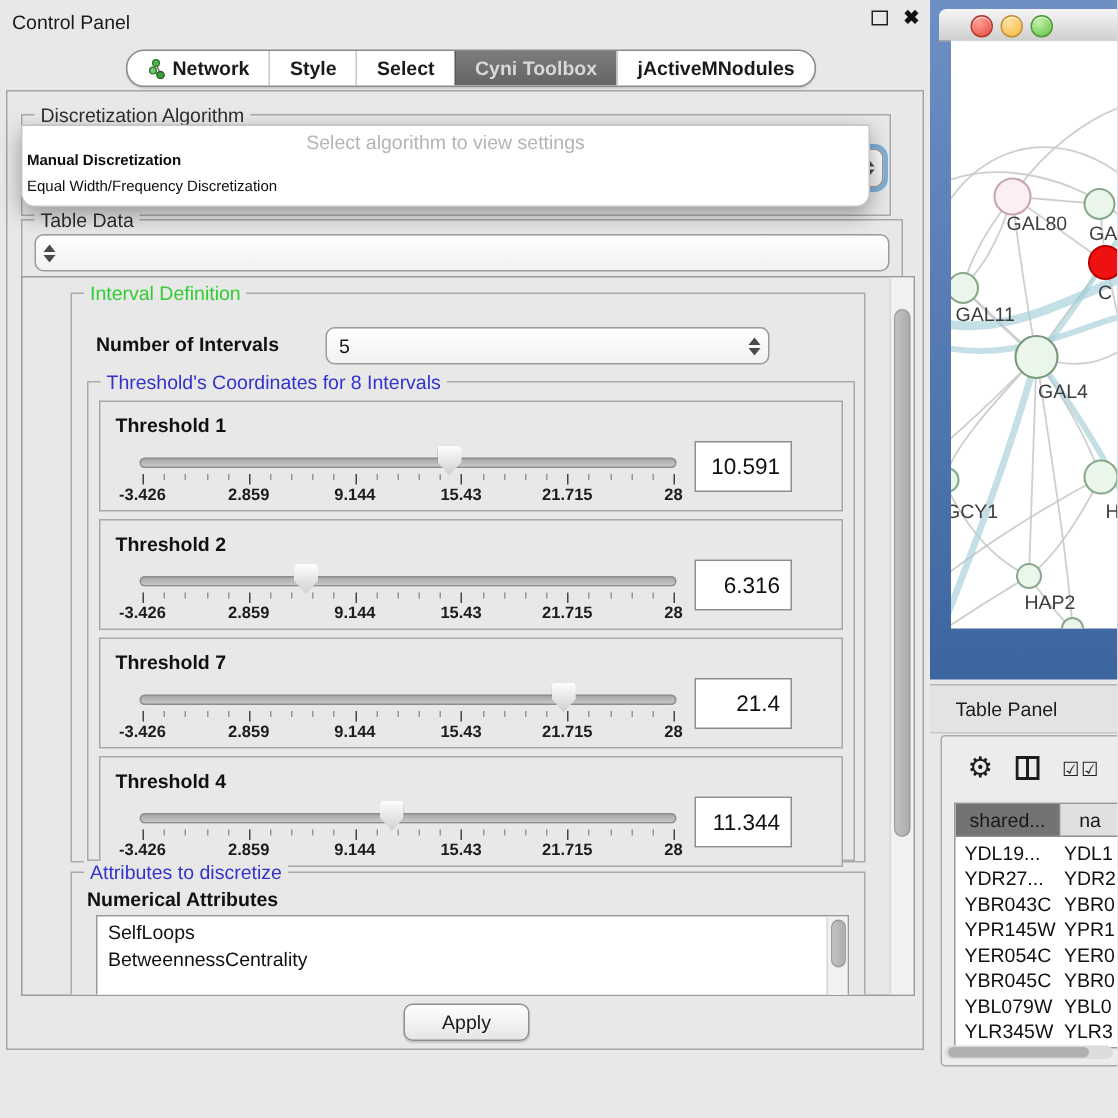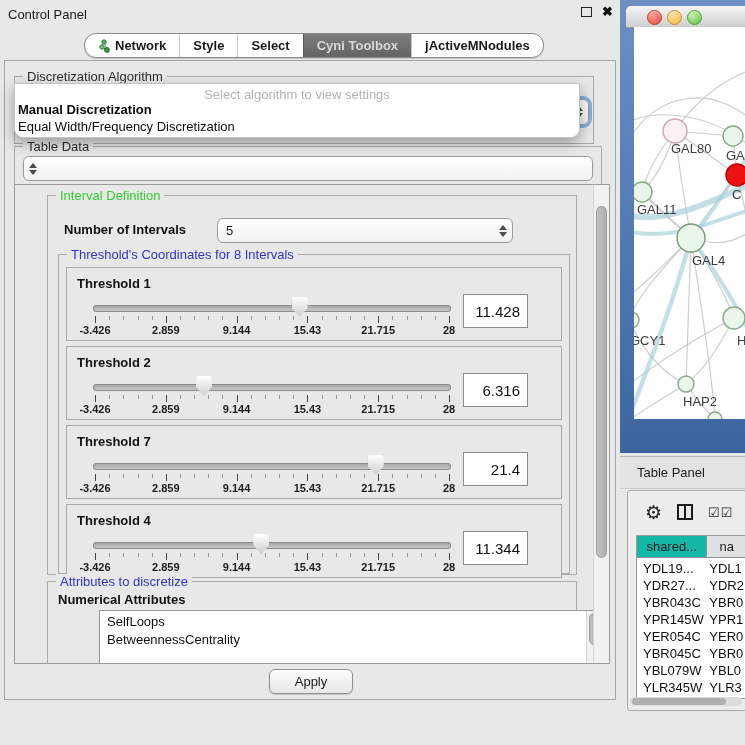--- a/index.html
+++ b/index.html
@@ -22,21 +22,21 @@
   .t-black{color:#2e2e2e}.t-green{color:#33cc33}.t-blue{color:#3232cc}
   .combo{background:linear-gradient(#ffffff,#f1f1f1);border:1px solid #9b9b9b;border-radius:6px;
          display:flex;align-items:center;font-size:13px;box-sizing:border-box;}
   .combo .val{flex:1;padding-left:8px;white-space:nowrap;overflow:hidden;}
   .combo .spin{width:18px;display:flex;flex-direction:column;align-items:center;gap:2px;}
   .tri-up{width:0;height:0;border-left:4px solid transparent;border-right:4px solid transparent;border-bottom:5px solid #4a4a4a;}
   .tri-down{width:0;height:0;border-left:4px solid transparent;border-right:4px solid transparent;border-top:5px solid #4a4a4a;}
   .popup{left:14px;top:83px;width:564px;height:53px;background:#fff;border:1px solid #c4c4c4;
          border-radius:0 0 9px 9px;box-shadow:0 5px 14px rgba(0,0,0,.35);z-index:60;}
   .popup-hint{position:absolute;left:0;right:0;top:3px;text-align:center;font-size:13px;color:#b4b4b4;}
-  .popup-opt{position:absolute;left:3px;font-size:13px;color:#0d0d0d;white-space:nowrap;}
+  .popup-opt{position:absolute;left:3px;font-size:10px;color:#0d0d0d;white-space:nowrap;}
   .focus-ring{box-shadow:0 0 0 3px rgba(92,158,216,.75);}
   .scrollpanel{left:14px;top:184px;width:594px;height:478px;border:1px solid #9c9c9c;background:#e8e8e8;overflow:hidden;}
   .vtrack{position:absolute;background:#f1f1f1;border-left:1px solid #d6d6d6;}
   .vthumb{position:absolute;background:linear-gradient(90deg,#c2c2c2,#adadad);border:1px solid #9b9b9b;border-radius:6px;}
   .th-row{position:relative;width:494px;height:72px;border:1px solid #a8a8a8;background:#e8e8e8;box-sizing:content-box;}
   .th-label{position:absolute;left:10px;top:8px;font-size:13px;font-weight:bold;color:#111;}
   .track{position:absolute;left:26px;top:37px;width:358px;height:7px;border-radius:4px;
          background:linear-gradient(#a0a0a0,#cfcfcf);box-shadow:inset 0 0 0 1px #8d8d8d;}
   .thumb{position:absolute;top:29px;width:16px;height:20px;
          background:linear-gradient(#fefefe,#cfcfcf);
@@ -185,21 +185,21 @@
               <span class="tick minor" style="left:282.9px"></span>
               <span class="tick minor" style="left:297.0px"></span>
               <span class="tick major" style="left:311.2px"></span>
               <span class="tick-label" style="left:311.2px">21.715</span>
               <span class="tick minor" style="left:325.4px"></span>
               <span class="tick minor" style="left:339.5px"></span>
               <span class="tick minor" style="left:353.7px"></span>
               <span class="tick minor" style="left:367.8px"></span>
               <span class="tick major" style="left:382.0px"></span>
               <span class="tick-label" style="left:382.0px">28</span>
-              <div class="th-value">11.428</div>
+              <div class="th-value">10.591</div>
             </div>
             <div class="th-row" style="margin-bottom: 5px;">
               <span class="th-label">Threshold 2</span>
     <div class="track"></div>
     <div class="thumb" style="left:129.0px"></div>
               <span class="tick major" style="left:28.0px"></span>
               <span class="tick-label" style="left:28.0px">-3.426</span>
               <span class="tick minor" style="left:42.2px"></span>
               <span class="tick minor" style="left:56.3px"></span>
               <span class="tick minor" style="left:70.5px"></span>
@@ -308,21 +308,21 @@
               <span class="tick-label" style="left:382.0px">28</span>
               <div class="th-value">11.344</div>
             </div>
           </div>
       </div>
     </div>
 
     <div class="group" style="position:absolute;left:32px;top:396px;width:528px;height:110px;">
       <span class="group-title t-blue">Attributes to discretize</span>
       <span style="position:absolute;left:10px;top:10px;font-size:13px;font-weight:bold;color:#111;">Numerical Attributes</span>
-      <div class="attr-list" style="position:absolute;left:16px;top:28px;width:500px;height:70px;margin-left:35px;">
+      <div class="attr-list" style="position:absolute;left:16px;top:28px;width:500px;height:70px;">
         <div id="attr-items" style="padding-top:2px;">
             <div class="attr-item">SelfLoops</div>
             <div class="attr-item">BetweennessCentrality</div>
           </div>
         <div class="vtrack" style="right:0;top:0;width:13px;height:70px;">
           <div class="vthumb" style="left:2px;top:2px;width:8px;height:30px;"></div>
         </div>
       </div>
     </div>
 
@@ -408,21 +408,21 @@
     <div class="tp-toolbar">
       <span class="gear">⚙</span>
       <svg width="17" height="17" style="margin-left:15px;">
         <rect x="1" y="1" width="14" height="14" fill="none" stroke="#1c1c1c" stroke-width="2"></rect>
         <line x1="8" y1="1" x2="8" y2="15" stroke="#1c1c1c" stroke-width="2"></line>
       </svg>
       <span class="checks">☑☑</span>
     </div>
     <div class="tp-table">
       <div class="tp-header" id="tp-header">
-          <div class="hc" style="width: 82px; background: #14b8a6;">shared...</div>
+          <div class="hc" style="width: 82px; background: #737373;">shared...</div>
           <div class="hc" style="width: 46px; background: rgb(224, 224, 224);">na</div>
         </div>
       <div class="tp-rows" id="tp-rows">
           <div class="tp-row">
             <span class="c1">YDL19...</span>
             <span class="c2">YDL1</span>
           </div>
           <div class="tp-row">
             <span class="c1">YDR27...</span>
             <span class="c2">YDR2</span>

